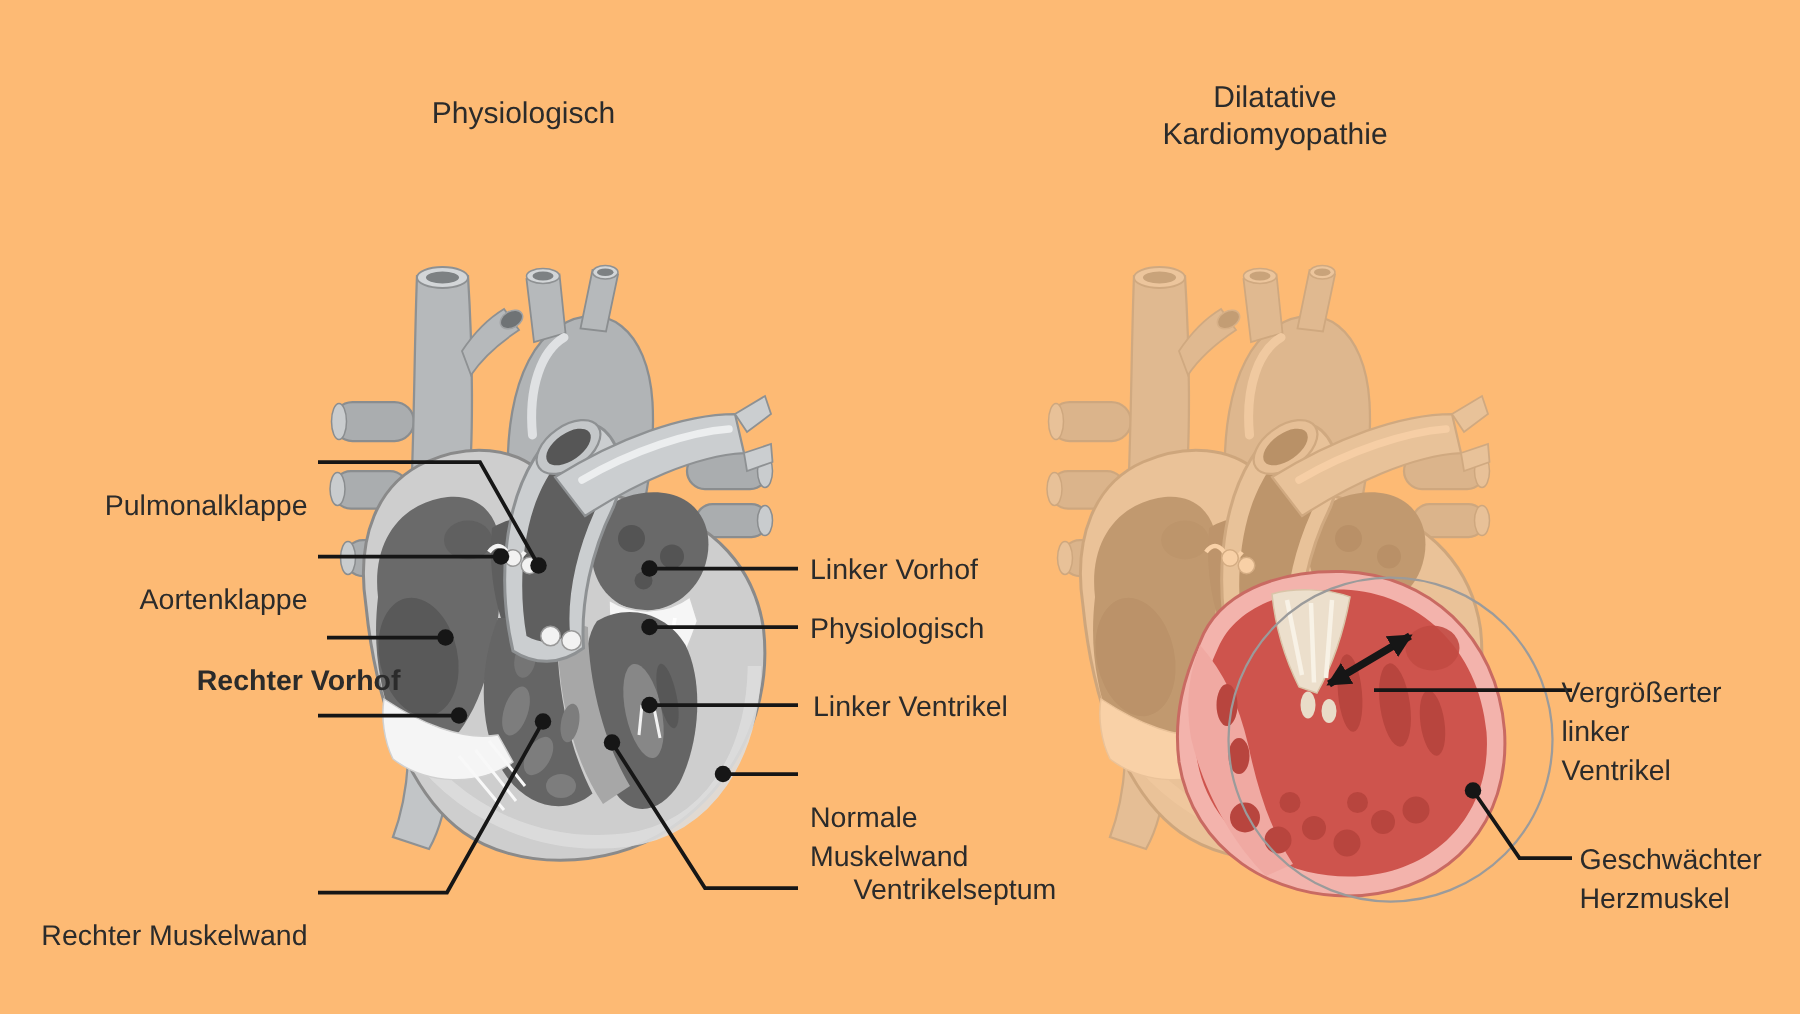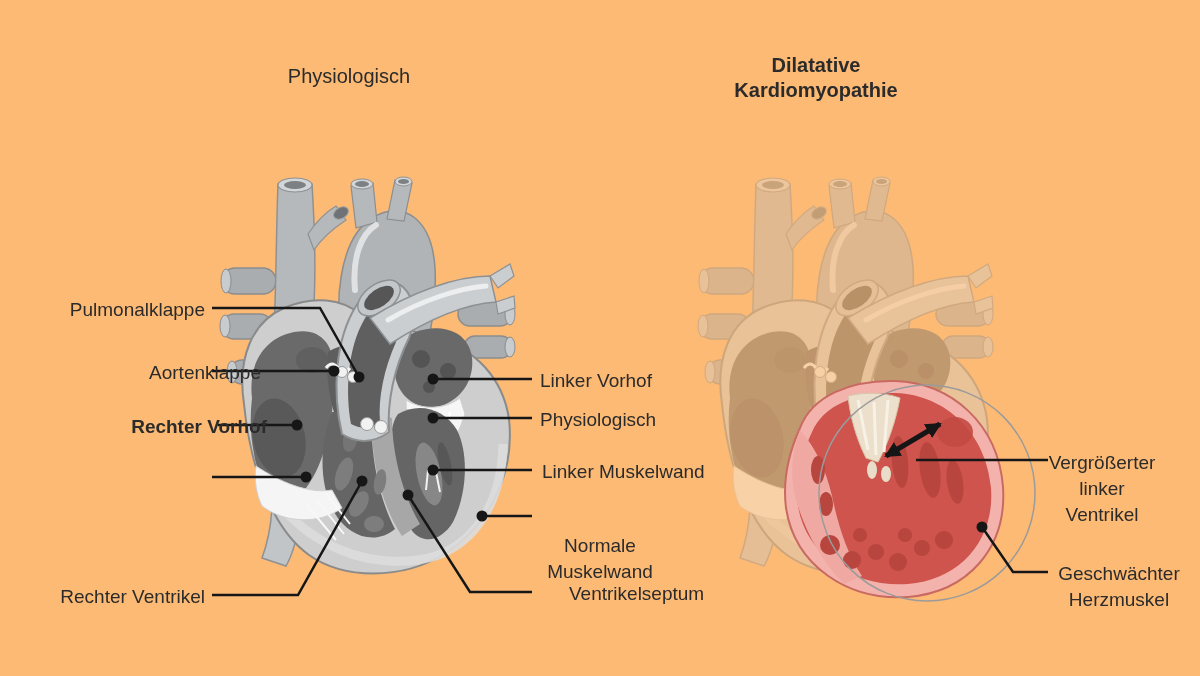--- a/index.html
+++ b/index.html
@@ -5,24 +5,23 @@
   html,body{margin:0;padding:0;}
   .stage{
     position:relative;width:1200px;height:676px;overflow:hidden;
     background:#fdba74;
     font-family:"Liberation Sans", sans-serif;
   }
   .diagram-svg{position:absolute;left:0;top:0;}
   .lbl{
     position:absolute;font-size:19px;line-height:26px;color:#2b2b2b;
     white-space:nowrap;
-    text-align:center;
   }
   .lbl.wrap{white-space:normal;}
-  .lbl.right-anchor{text-align:left;}
+  .lbl.right-anchor{text-align:left;margin-top:28px;}
   .title{
     position:absolute;font-size:20px;line-height:25px;color:#2b2b2b;
     text-align:center;
   }
 </style>
 </head>
 <body>
 
 <div class="stage">
 
@@ -202,29 +201,29 @@
       <circle cx="433" cy="379" r="5.5"></circle>
       <circle cx="433" cy="418" r="5.5"></circle>
       <circle cx="433" cy="470" r="5.5"></circle>
       <circle cx="482" cy="516" r="5.5"></circle>
       <circle cx="408" cy="495" r="5.5"></circle>
       <circle cx="982" cy="527" r="5.5"></circle>
     </g>
   </svg>
 
   <div class="title" style="left:234px;top:64px;width:230px;">Physiologisch</div>
-  <div class="title wrap" style="left:716px;top:53px;width:200px;white-space:normal;font-weight:bold;">Dilatative Kardiomyopathie</div>
+  <div class="title wrap" style="left:750px;top:53px;width:200px;white-space:normal;">Dilatative Kardiomyopathie</div>
 
   <div class="lbl right-anchor" style="right:995px;top:297px;">Pulmonalklappe</div>
-  <div class="lbl right-anchor" style="right:939px;top:360px;">Aortenklappe</div>
+  <div class="lbl right-anchor" style="right:995px;top:360px;">Aortenklappe</div>
   <div class="lbl right-anchor" style="right:933px;top:414px;font-weight:bold;">Rechter Vorhof</div>
-  <div class="lbl right-anchor" style="right:995px;top:584px;">Rechter Ventrikel</div>
+  <div class="lbl right-anchor" style="right:995px;top:584px;">Rechter Muskelwand</div>
 
   <div class="lbl" style="left:540px;top:368px;">Linker Vorhof</div>
   <div class="lbl" style="left:540px;top:407px;">Physiologisch</div>
-  <div class="lbl" style="left:542px;top:459px;">Linker Muskelwand</div>
+  <div class="lbl" style="left:542px;top:459px;">Linker Ventrikel</div>
   <div class="lbl wrap" style="left:540px;top:504px;width:120px;margin-top:29px;">Normale Muskelwand</div>
   <div class="lbl" style="left:538px;top:581px;margin-left:31px;">Ventrikelseptum</div>
 
   <div class="lbl wrap" style="left:1041px;top:450px;width:122px;">Vergrößerter linker Ventrikel</div>
   <div class="lbl wrap" style="left:1053px;top:561px;width:132px;">Geschwächter Herzmuskel</div>
 
 </div>
 
 </body></html>

